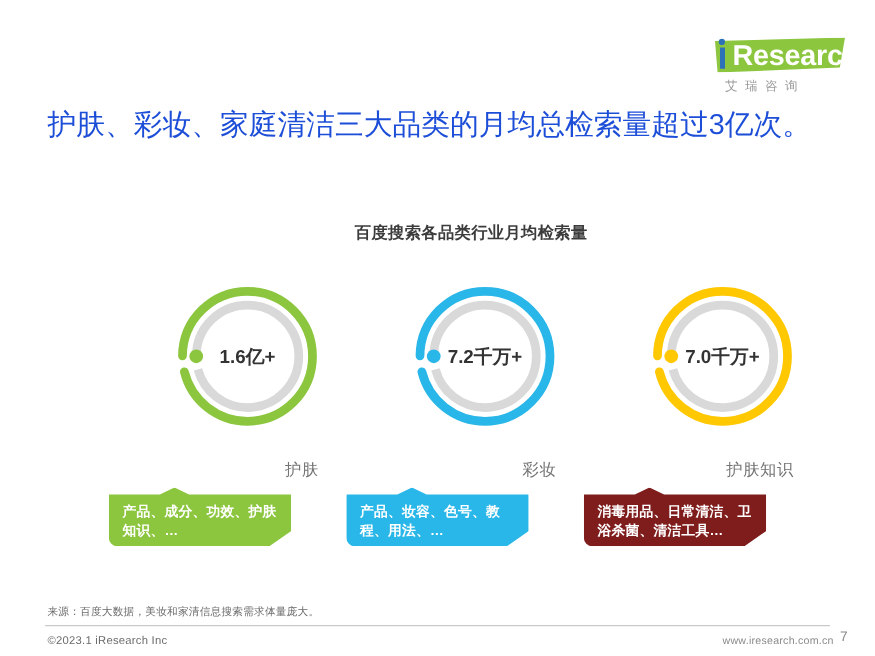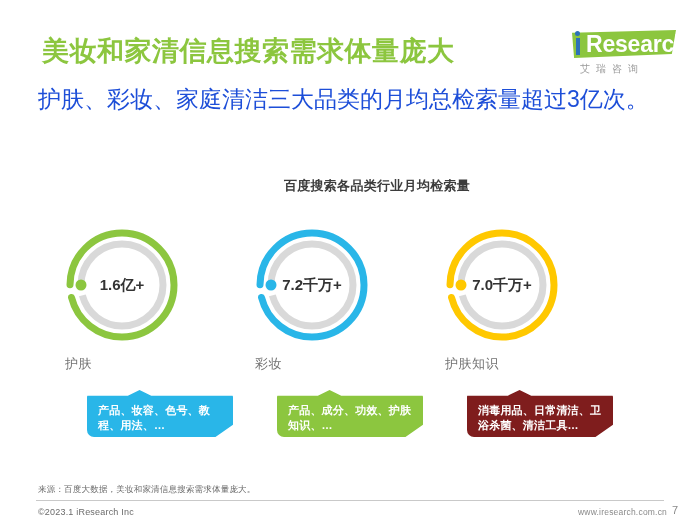--- a/index.html
+++ b/index.html
@@ -122,22 +122,23 @@
     width: 700px;
     height: 150px;
     display: flex;
     justify-content: center;
     align-items: flex-start;
   }
   .donut-col {
     width: 190px;
     display: flex;
     flex-direction: column;
-    align-items: flex-start;
-    position: relative;
+    align-items: flex-end;
+    position: relative;
+    gap: 12px;
   }
   .donut-wrap {
     position: relative;
     width: 114px;
     height: 114px;
   }
   .donut-wrap svg {
     display: block;
   }
   .donut-value {
@@ -240,21 +241,20 @@
     left: 672px;
     top: 504px;
     font-size: 11px;
     color: #8a8a8a;
   }
 </style>
 </head>
 <body>
 
 <div class="header">
-  <div class="headline">美妆和家清信息搜索需求体量庞大</div>
   <div class="subhead">护肤、彩妆、家庭清洁三大品类的月均总检索量超过3亿次。</div>
 
   <div class="logo">
     <div class="logo-mark">
       <div class="logo-quad"></div>
       <div class="logo-i-dot"></div>
       <div class="logo-i-stem"></div>
       <div class="logo-research">Research</div>
     </div>
     <div class="logo-cn">艾瑞咨询</div>
@@ -298,27 +298,27 @@
       </svg>
       <div class="donut-value">7.0千万+</div>
     </div>
     <div class="donut-label">护肤知识</div>
   </div>
 
 </div>
 
 <div class="callout-row">
   <div class="callout-col">
+    <div class="callout green">
+      <span class="callout-inner">产品、成分、功效、护肤知识、…</span>
+    </div>
+  </div>
+  <div class="callout-col">
     <div class="callout blue">
       <span class="callout-inner">产品、妆容、色号、教程、用法、…</span>
-    </div>
-  </div>
-  <div class="callout-col">
-    <div class="callout green">
-      <span class="callout-inner">产品、成分、功效、护肤知识、…</span>
     </div>
   </div>
   <div class="callout-col">
     <div class="callout yellow">
       <span class="callout-inner">消毒用品、日常清洁、卫浴杀菌、清洁工具…</span>
     </div>
   </div>
 </div>
 
 <div class="source-note">来源：百度大数据，美妆和家清信息搜索需求体量庞大。</div>

